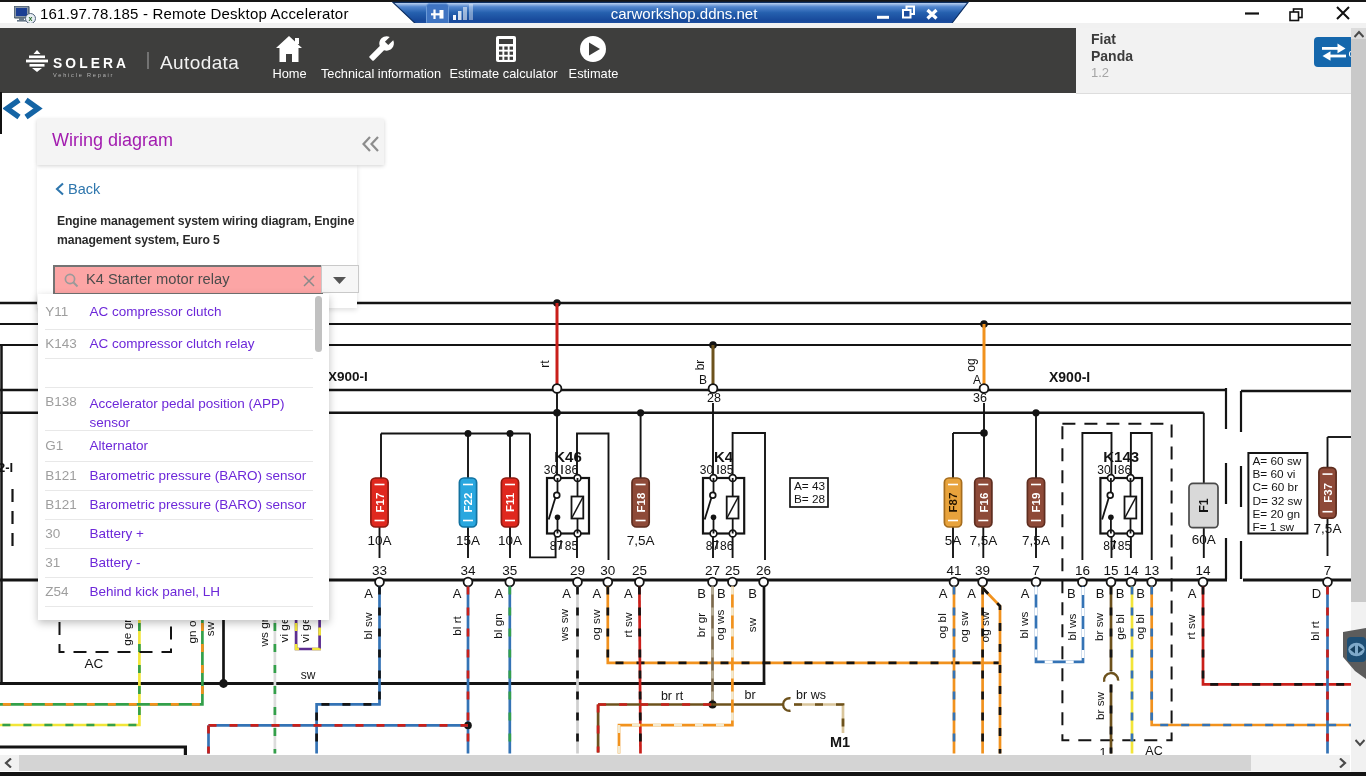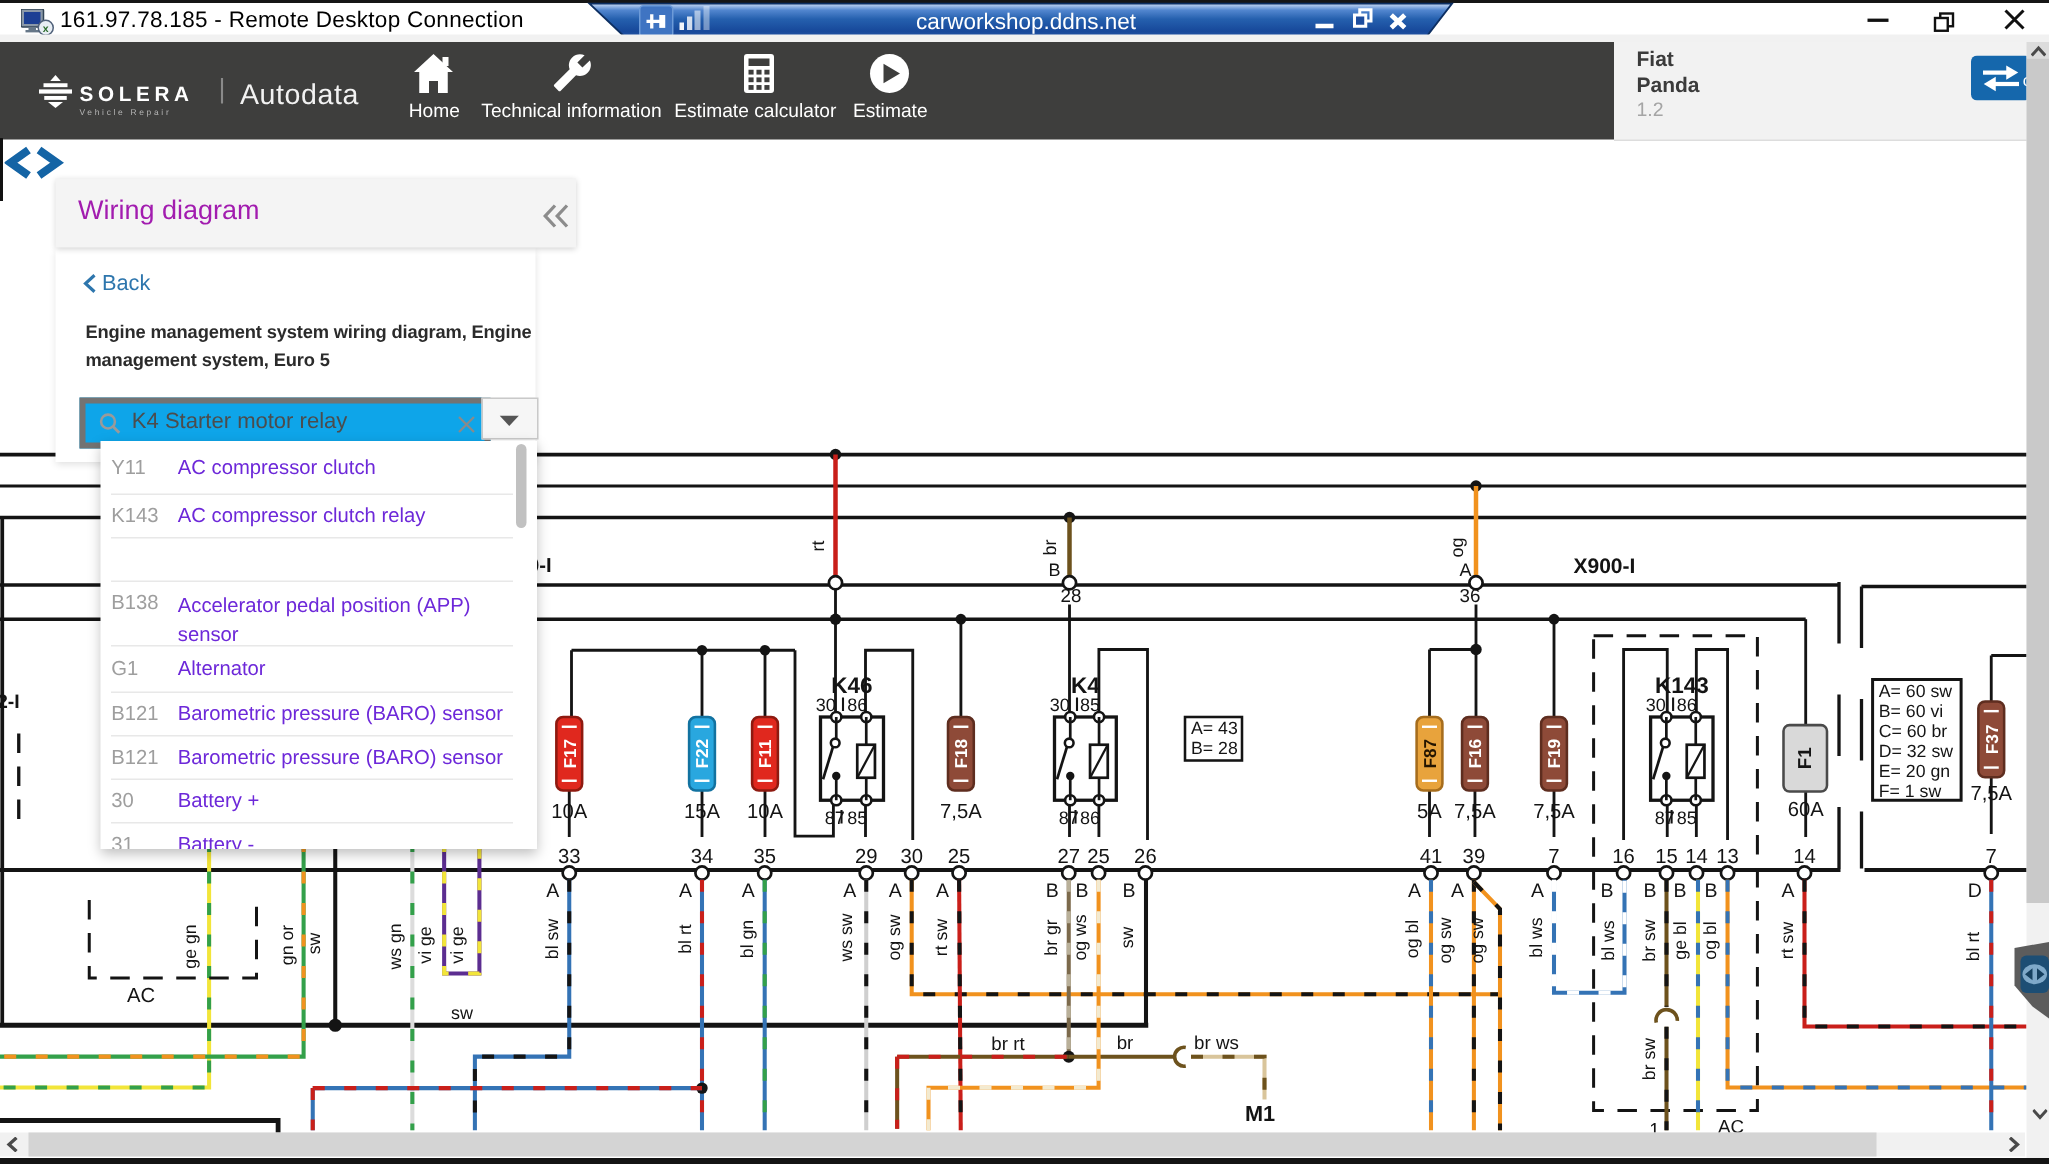--- a/index.html
+++ b/index.html
@@ -12,21 +12,21 @@
   #tbtext{left:40px;top:5px;font-size:15px;color:#000;letter-spacing:0.2px;}
   #appstrip{left:0;top:23.4px;width:1366px;height:4.6px;background:#f1f1f1;}
   
   #navbar{left:0;top:28px;width:1076px;height:65px;background:#3e3e3d;}
   #fiatpanel{left:1076px;top:28px;width:276px;height:65px;background:#f2f2f2;border-bottom:1px solid #ddd;}
   .navlabel{position:absolute;color:#fff;font-size:12.8px;}
   
   #phead{left:37px;top:119px;width:347px;height:46px;background:#f4f4f4;box-shadow:0 1px 4px rgba(0,0,0,0.18);z-index:30;}
   #phtitle{left:15px;top:11px;font-size:18px;color:#a21caf;}
   #pbody{left:37px;top:165px;width:320px;height:143px;background:#fff;box-shadow:0 2px 5px rgba(0,0,0,0.13);z-index:29;text-decoration:underline;}
-  #plist{left:67px;top:294px;width:291.2px;height:272px;background:#fff;box-shadow:0 3px 8px rgba(0,0,0,0.25);z-index:31;overflow:hidden;}
+  #plist{left:38px;top:294px;width:291.2px;height:326px;background:#fff;box-shadow:0 3px 8px rgba(0,0,0,0.25);z-index:31;overflow:hidden;}
   .lrow{position:absolute;left:0;width:100%;}
   .lcode{position:absolute;left:7.2px;color:#9e9e9e;font-size:13.5px;}
   .lname{position:absolute;left:51.5px;color:#6d28d9;font-size:13.5px;}
   .lsep{position:absolute;left:7.2px;width:268px;height:1px;background:#e8e8e8;}
   
   #hscroll{left:0;top:754.5px;width:1350px;height:16.5px;background:#f1f1f1;z-index:40;}
   #hthumb{position:absolute;left:19px;top:0;width:1232px;height:16.5px;background:#d4d4d4;}
   #vscroll{left:1351px;top:28px;width:15px;height:743.5px;background:#f1f1f1;z-index:40;}
   #botblack{left:0;top:771.5px;width:1366px;height:4.5px;background:#141414;z-index:41;}
   #blackstrip{left:0;top:92px;width:2.4px;height:42px;background:#111;z-index:25;}
@@ -383,21 +383,21 @@
   <div id="topblack" class="abs"></div>
   <div id="titlebar" class="abs"></div>
   <svg class="abs" style="left:14px;top:6px" width="22" height="18" viewBox="0 0 22 18">
     <rect x="0" y="0" width="15" height="12" rx="1" fill="#8a98a8" stroke="#334455" stroke-width="1"></rect>
     <rect x="2" y="2" width="11" height="8" fill="#1c3f94"></rect>
     <rect x="5" y="12" width="5" height="2" fill="#667788"></rect>
     <rect x="3" y="14" width="9" height="1.6" fill="#667788"></rect>
     <circle cx="16.5" cy="12.5" r="5" fill="#e8eef4" stroke="#50617a" stroke-width="1"></circle>
     <text x="16.5" y="15" font-size="7" text-anchor="middle" fill="#2a6b2a" font-weight="bold">x</text>
   </svg>
-  <div id="tbtext" class="abs">161.97.78.185 - Remote Desktop Connection</div>
+  <div id="tbtext" class="abs">161.97.78.185 - Remote Desktop Accelerator</div>
   <svg class="abs" style="left:1240px;top:2px" width="120" height="22" viewBox="0 0 120 22">
     <line x1="5" y1="11.5" x2="19" y2="11.5" stroke="#111" stroke-width="2.2"></line>
     <rect x="53.5" y="7" width="8.5" height="8.5" fill="none" stroke="#111" stroke-width="1.6"></rect>
     <rect x="50" y="10" width="8.5" height="8.5" fill="#fff" stroke="#111" stroke-width="1.6"></rect>
     <path d="M97,5 L109,17 M109,5 L97,17" stroke="#111" stroke-width="2"></path>
   </svg>
 
   <svg class="abs" style="left:383px;top:0px" width="596" height="29" viewBox="0 0 596 29">
     <defs>
         <linearGradient id="rdpg" x1="0" y1="0" x2="0" y2="1">
@@ -505,21 +505,21 @@
     <svg class="abs" style="left:325px;top:17px" width="18" height="16" viewBox="0 0 18 16">
       <path d="M8,1 L1.5,8 L8,15 M16,1 L9.5,8 L16,15" stroke="#8c8c8c" stroke-width="2.2" fill="none"></path>
     </svg>
   </div>
   <div id="pbody" class="abs">
     <svg class="abs" style="left:18px;top:17px" width="10" height="14" viewBox="0 0 10 14">
         <path d="M8,1.5 L2,7 L8,12.5" stroke="#2e76ad" stroke-width="2.1" fill="none"></path>
       </svg>
     <div class="abs" style="left:31px;top:16px;font-size:14.5px;color:#2e76ad">Back</div>
     <div class="abs" style="left:20px;top:47px;white-space:nowrap;font-size:12.2px;font-weight:bold;color:#2b2b2b;line-height:18.8px;letter-spacing:-0.1px">Engine management system wiring diagram, Engine<br>management system, Euro 5</div>
-    <div class="abs" style="left:15.9px;top:99.7px;width:266px;height:26.6px;background:#0ea5e9;border:4px solid #737373">
+    <div class="abs" style="left:15.9px;top:99.7px;width:266px;height:26.6px;background:#fca5a5;border:2px solid #737373">
       <svg class="abs" style="left:9px;top:6px" width="15" height="15" viewBox="0 0 15 15">
         <circle cx="6" cy="6" r="4.6" fill="none" stroke="#9a9a9a" stroke-width="1.7"></circle>
         <line x1="9.5" y1="9.5" x2="13.5" y2="13.5" stroke="#9a9a9a" stroke-width="1.9"></line>
       </svg>
       <div class="abs" style="left:31px;top:4.6px;font-size:14.7px;color:#4c4c4c">K4 Starter motor relay</div>
       <svg class="abs" style="left:248px;top:8px" width="12" height="12" viewBox="0 0 12 12">
           <path d="M1,1 L11,11 M11,1 L1,11" stroke="#8a8a8a" stroke-width="1.5"></path>
         </svg>
     </div>
     <div class="abs" style="left:283.5px;top:99.7px;width:36px;height:26.6px;background:#f6f6f6;border:1px solid #c9c9c9">

